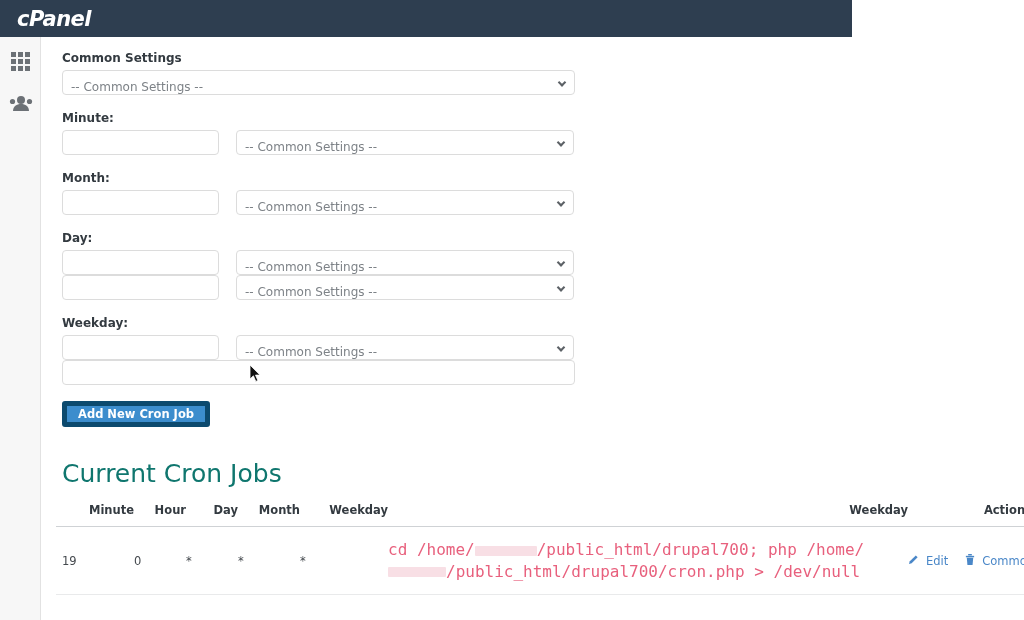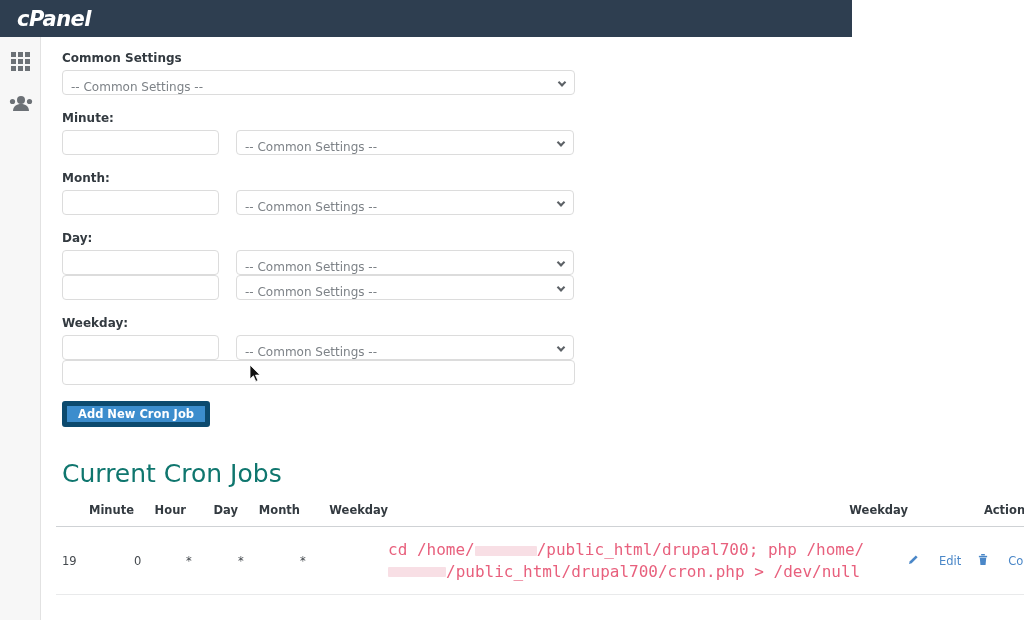--- a/index.html
+++ b/index.html
@@ -189,21 +189,21 @@
     border-radius: 1px;
     vertical-align: middle;
   }
   .redact.w1 { width: 62px; height: 10px; }
   .redact.w2 { width: 58px; height: 10px; }
 
   .actions { display: flex; gap: 17px; align-items: center; }
   .action-link {
     display: inline-flex;
     align-items: center;
-    gap: 20px;
+    gap: 7px;
     color: #4a87c8;
     font-size: 11.5px;
     text-decoration: none;
     cursor: pointer;
     font-family: "DejaVu Sans", sans-serif;
   }
 
   
   .cursor {
     position: absolute;

